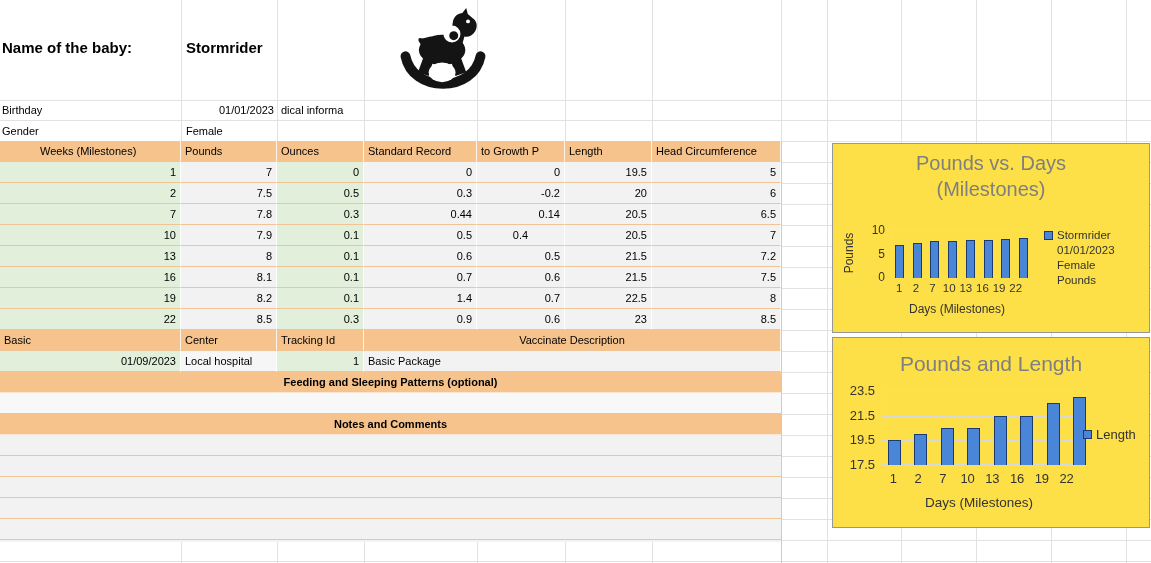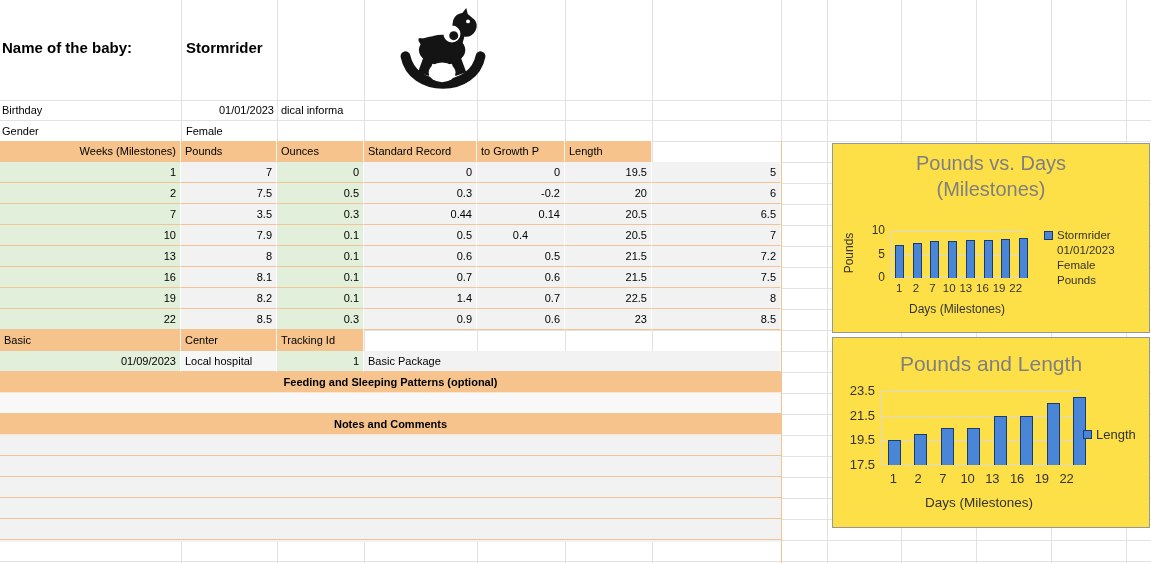--- a/index.html
+++ b/index.html
@@ -95,26 +95,27 @@
   </div>
 
   <div class="cell-text" style="left:2px;top:100px;width:170px;">Birthday</div>
   <div class="cell-text r" style="left:181px;top:100px;width:93px;">01/01/2023</div>
   <div class="cell-text" style="left:281px;top:100px;width:150px;">dical informa</div>
   <div class="cell-text" style="left:2px;top:121px;width:170px;">Gender</div>
   <div class="cell-text" style="left:186px;top:121px;width:150px;">Female</div>
 
   <div class="table-region">
     <div class="trow">
-      <div class="tcell hdr" style="width:181px;text-align:right;padding-left:40px;">Weeks (Milestones)</div>
+      <div class="tcell hdr" style="width:181px;text-align:left;padding-left:40px;">Weeks (Milestones)</div>
       <div class="tcell hdr" style="width:96px;text-align:left;">Pounds</div>
       <div class="tcell hdr" style="width:87px;text-align:left;">Ounces</div>
       <div class="tcell hdr" style="width:113px;text-align:left;">Standard Record</div>
       <div class="tcell hdr" style="width:88px;text-align:left;">to Growth P</div>
       <div class="tcell hdr" style="width:87px;text-align:left;">Length</div>
+      <div class="tcell hdr" style="width:129px;text-align:left;">Head Circumference</div>
     </div>
 
     <div id="milestone-rows">
         <div class="trow">
           <div class="tcell green" style="width: 181px;">1</div>
           <div class="tcell gray" style="width: 96px;">7</div>
           <div class="tcell green" style="width: 87px;">0</div>
           <div class="tcell gray" style="width: 113px;">0</div>
           <div class="tcell gray" style="width: 88px;">0</div>
           <div class="tcell gray" style="width: 87px;">19.5</div>
@@ -124,21 +125,21 @@
           <div class="tcell green" style="width: 181px;">2</div>
           <div class="tcell gray" style="width: 96px;">7.5</div>
           <div class="tcell green" style="width: 87px;">0.5</div>
           <div class="tcell gray" style="width: 113px;">0.3</div>
           <div class="tcell gray" style="width: 88px;">-0.2</div>
           <div class="tcell gray" style="width: 87px;">20</div>
           <div class="tcell gray" style="width: 129px;">6</div>
         </div>
         <div class="trow">
           <div class="tcell green" style="width: 181px;">7</div>
-          <div class="tcell gray" style="width: 96px;">3.5</div>
+          <div class="tcell gray" style="width: 96px;">7.8</div>
           <div class="tcell green" style="width: 87px;">0.3</div>
           <div class="tcell gray" style="width: 113px;">0.44</div>
           <div class="tcell gray" style="width: 88px;">0.14</div>
           <div class="tcell gray" style="width: 87px;">20.5</div>
           <div class="tcell gray" style="width: 129px;">6.5</div>
         </div>
         <div class="trow">
           <div class="tcell green" style="width: 181px;">10</div>
           <div class="tcell gray" style="width: 96px;">7.9</div>
           <div class="tcell green" style="width: 87px;">0.1</div>
@@ -183,20 +184,21 @@
           <div class="tcell gray" style="width: 87px;">23</div>
           <div class="tcell gray" style="width: 129px;">8.5</div>
         </div>
       </div>
 
 
     <div class="trow">
       <div class="tcell hdr" style="width:181px;text-align:left;">Basic</div>
       <div class="tcell hdr" style="width:96px;text-align:left;">Center</div>
       <div class="tcell hdr" style="width:87px;text-align:left;">Tracking Id</div>
+      <div class="tcell hdr" style="width:417px;text-align:center;">Vaccinate Description</div>
     </div>
 
     <div id="vaccination-rows">
         <div class="trow">
           <div class="tcell" style="width: 181px; text-align: right; background: rgb(226, 239, 218);">01/09/2023</div>
           <div class="tcell" style="width: 96px; text-align: left; background: rgb(246, 246, 246);">Local hospital</div>
           <div class="tcell" style="width: 87px; text-align: right; background: rgb(226, 239, 218);">1</div>
           <div class="tcell" style="width: 417px; text-align: left; background: rgb(242, 242, 242);">Basic Package</div>
         </div>
       </div>

